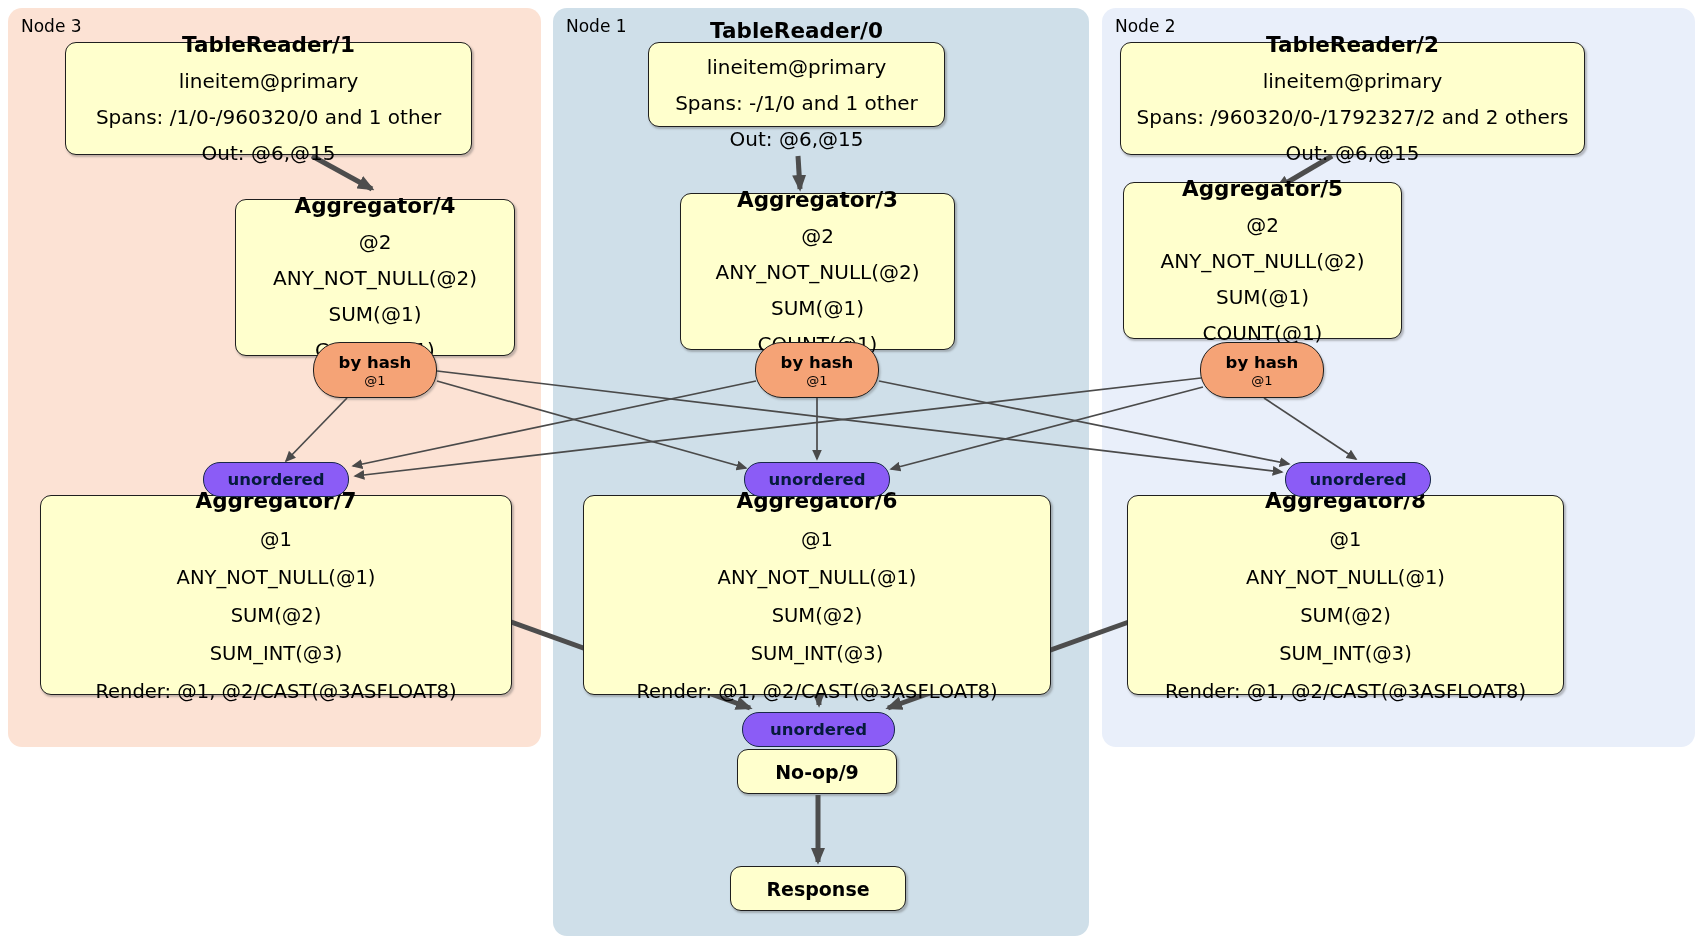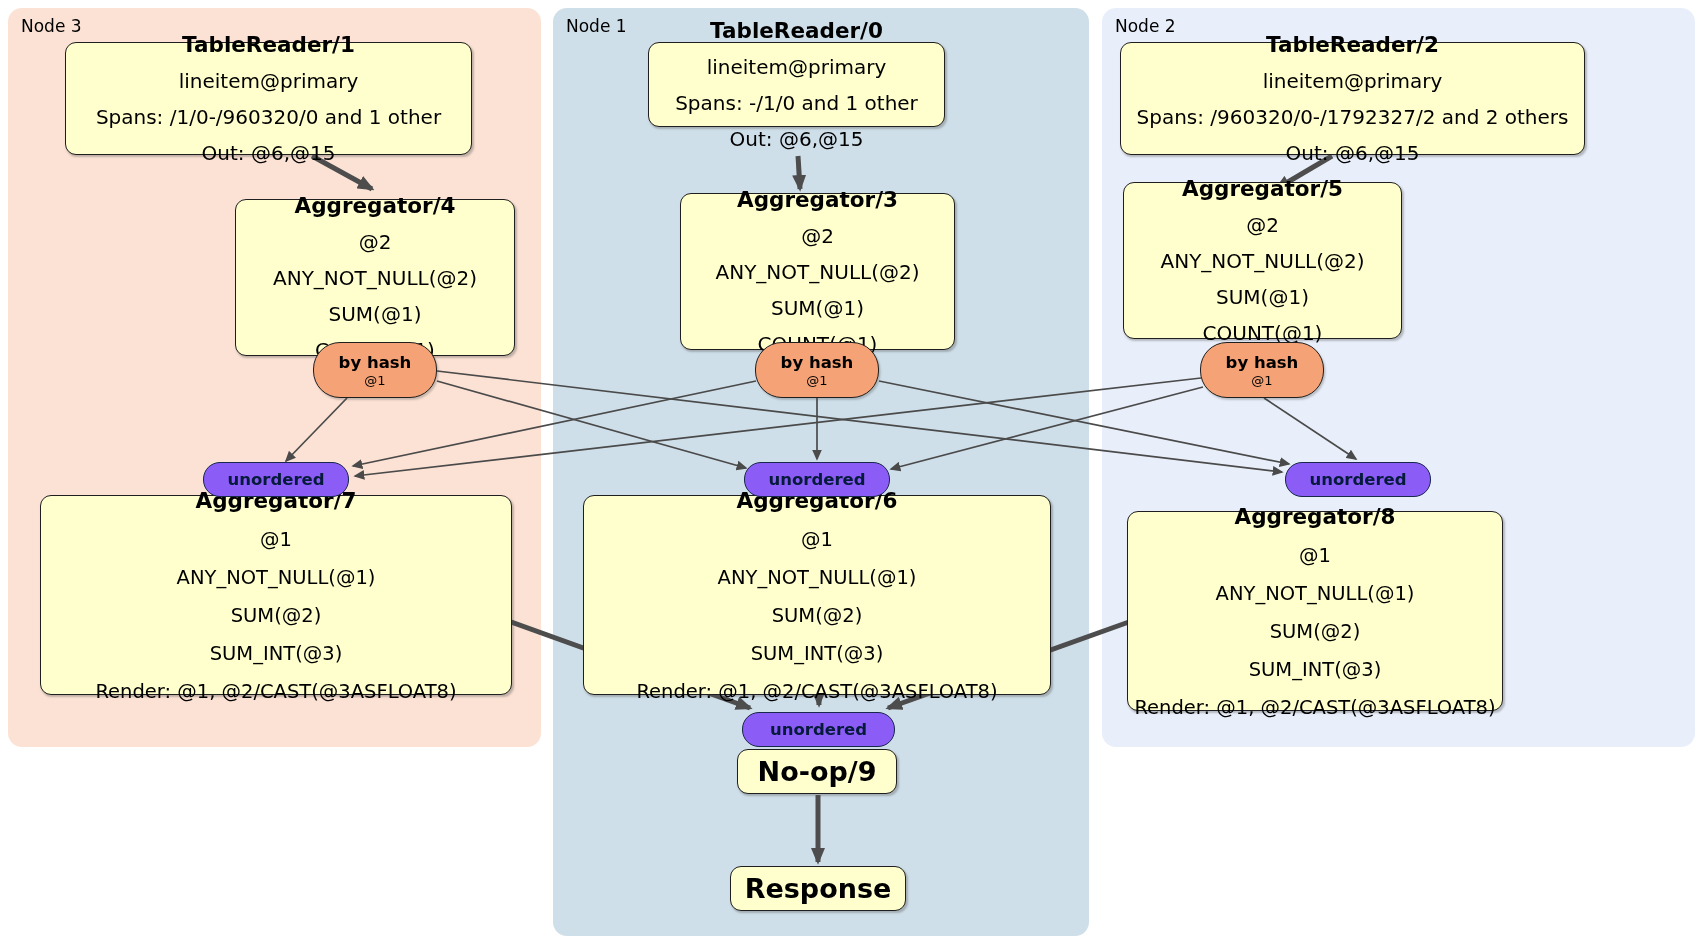--- a/index.html
+++ b/index.html
@@ -18,21 +18,21 @@
   .ybox{
     position:absolute;box-sizing:border-box;z-index:2;
     background:#ffffcd;border:1.8px solid #1f1f1f;border-radius:11px;
     display:flex;flex-direction:column;justify-content:center;align-items:center;
     text-align:center;box-shadow:1.5px 2px 2px rgba(80,80,80,.35);gap:9px;
   }
   .ybox .title{font-size:21.5px;font-weight:bold;line-height:28px;white-space:nowrap;}
   .ybox .line{font-size:20px;line-height:27px;white-space:nowrap;}
   .ybox.agg-low .line{font-size:19.5px;line-height:29px;}
   .ybox.agg-low .title{line-height:31px;}
-  .ybox.terminal .title{font-size:27px;}
+  .ybox.terminal .title{font-size:19px;}
   .router{
     position:absolute;box-sizing:border-box;z-index:3;
     background:#f5a376;border:1.8px solid #1f1f1f;border-radius:27px;
     display:flex;flex-direction:column;justify-content:center;align-items:center;
     text-align:center;box-shadow:1.5px 2px 2px rgba(80,80,80,.3);
   }
   .router .rtitle{font-size:16.5px;font-weight:bold;line-height:21px;}
   .router .rsub{font-size:13px;line-height:16px;}
   .pill{
     position:absolute;box-sizing:border-box;z-index:3;
@@ -160,21 +160,21 @@
     <div class="line">Render: @1, @2/CAST(@3ASFLOAT8)</div>
   </div>
   <div class="ybox agg-low" style="left:583px;top:495px;width:468px;height:200px">
     <div class="title">Aggregator/6</div>
     <div class="line">@1</div>
     <div class="line">ANY_NOT_NULL(@1)</div>
     <div class="line">SUM(@2)</div>
     <div class="line">SUM_INT(@3)</div>
     <div class="line">Render: @1, @2/CAST(@3ASFLOAT8)</div>
   </div>
-  <div class="ybox agg-low" style="left:1127px;top:511px;width:376px;height:200px">
+  <div class="ybox agg-low" style="left:1127px;top:495px;width:437px;height:200px">
     <div class="title">Aggregator/8</div>
     <div class="line">@1</div>
     <div class="line">ANY_NOT_NULL(@1)</div>
     <div class="line">SUM(@2)</div>
     <div class="line">SUM_INT(@3)</div>
     <div class="line">Render: @1, @2/CAST(@3ASFLOAT8)</div>
   </div>
 
   <div class="pill" style="left:742px;top:712px;width:153px;height:35px">
     <span>unordered</span>

